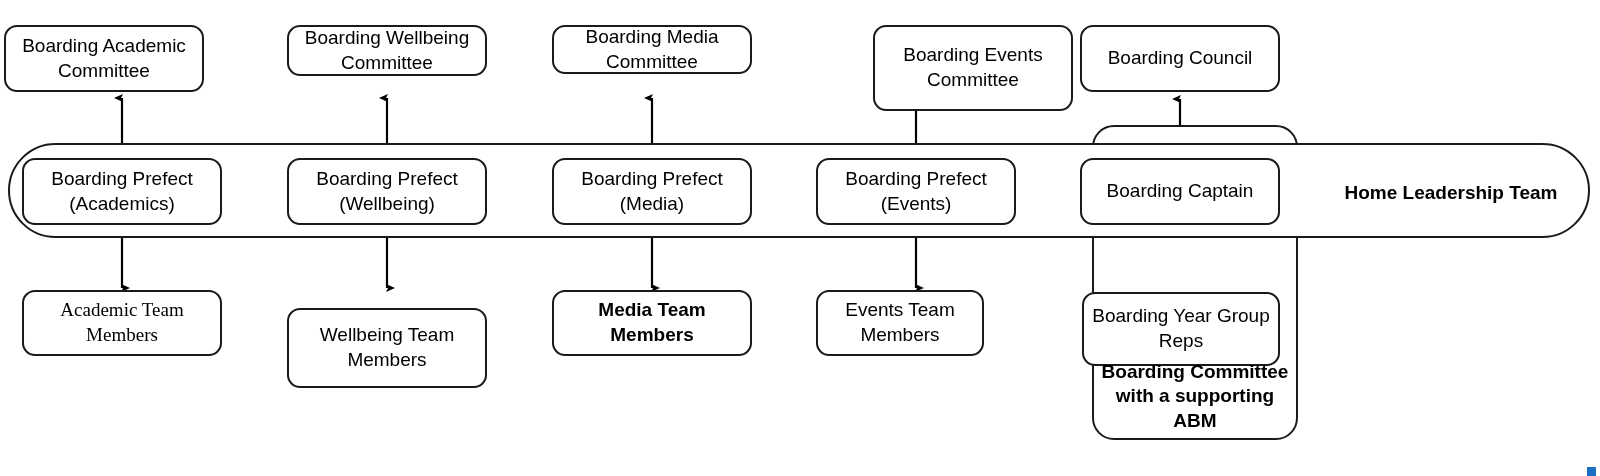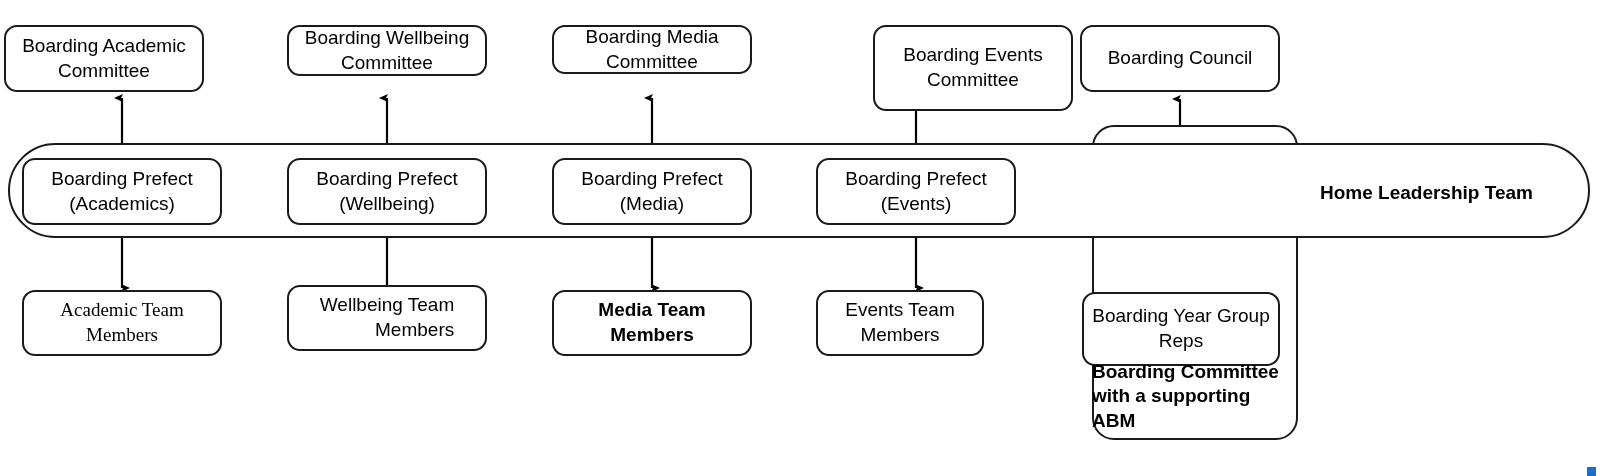--- a/index.html
+++ b/index.html
@@ -39,20 +39,21 @@
   }
   #group-hlt {
     z-index: 3;
     border-radius: 48px;
   }
   .group-label {
     position: absolute;
     font-weight: bold;
     font-size: 19px;
     color: #000000;
+    text-align: center;
     line-height: 1.28;
     white-space: pre-line;
     z-index: 6;
   }
   
   .node {
     position: absolute;
     box-sizing: border-box;
     border: 2.2px solid #1a1a1a;
     border-radius: 13px;
@@ -128,24 +129,25 @@
   <div class="node" style="left:1080px; top:25px; width:200px; height:67px;">Boarding Council</div>
 
   <div class="node" style="left:22px; top:158px; width:200px; height:67px;">Boarding Prefect
 (Academics)</div>
   <div class="node" style="left:287px; top:158px; width:200px; height:67px;">Boarding Prefect
 (Wellbeing)</div>
   <div class="node" style="left:552px; top:158px; width:200px; height:67px;">Boarding Prefect
 (Media)</div>
   <div class="node" style="left:816px; top:158px; width:200px; height:67px;">Boarding Prefect
 (Events)</div>
+  <div class="node" style="left:1080px; top:158px; width:200px; height:67px;">Boarding Captain</div>
 
   <div class="node" style="left:22px; top:290px; width:200px; height:66px;font-family:Liberation Serif, serif;">Academic Team
 Members</div>
-  <div class="node" style="left:287px; top:285px; width:200px; height:66px;text-align:right;">Wellbeing Team
+  <div class="node" style="left:287px; top:308px; width:200px; height:80px;">Wellbeing Team
 Members</div>
   <div class="node" style="left:552px; top:290px; width:200px; height:66px;font-weight:bold;">Media Team
 Members</div>
   <div class="node" style="left:816px; top:290px; width:168px; height:66px;">Events Team
 Members</div>
   <div class="node" style="left:1082px; top:292px; width:198px; height:74px;">Boarding Year Group
 Reps</div>
 
   <div id="corner-handle" style="left: 1587px; top: 467px; background: rgb(26, 111, 196);"></div>
 

